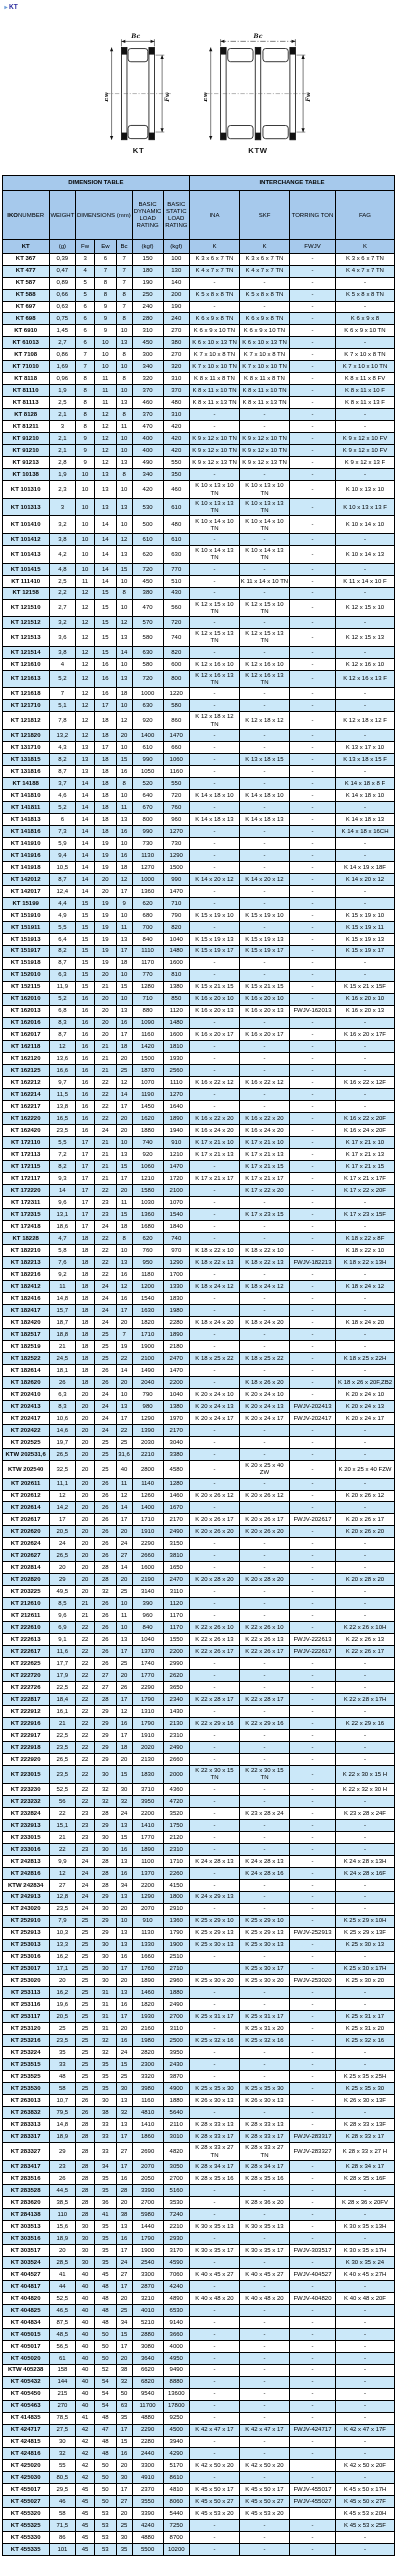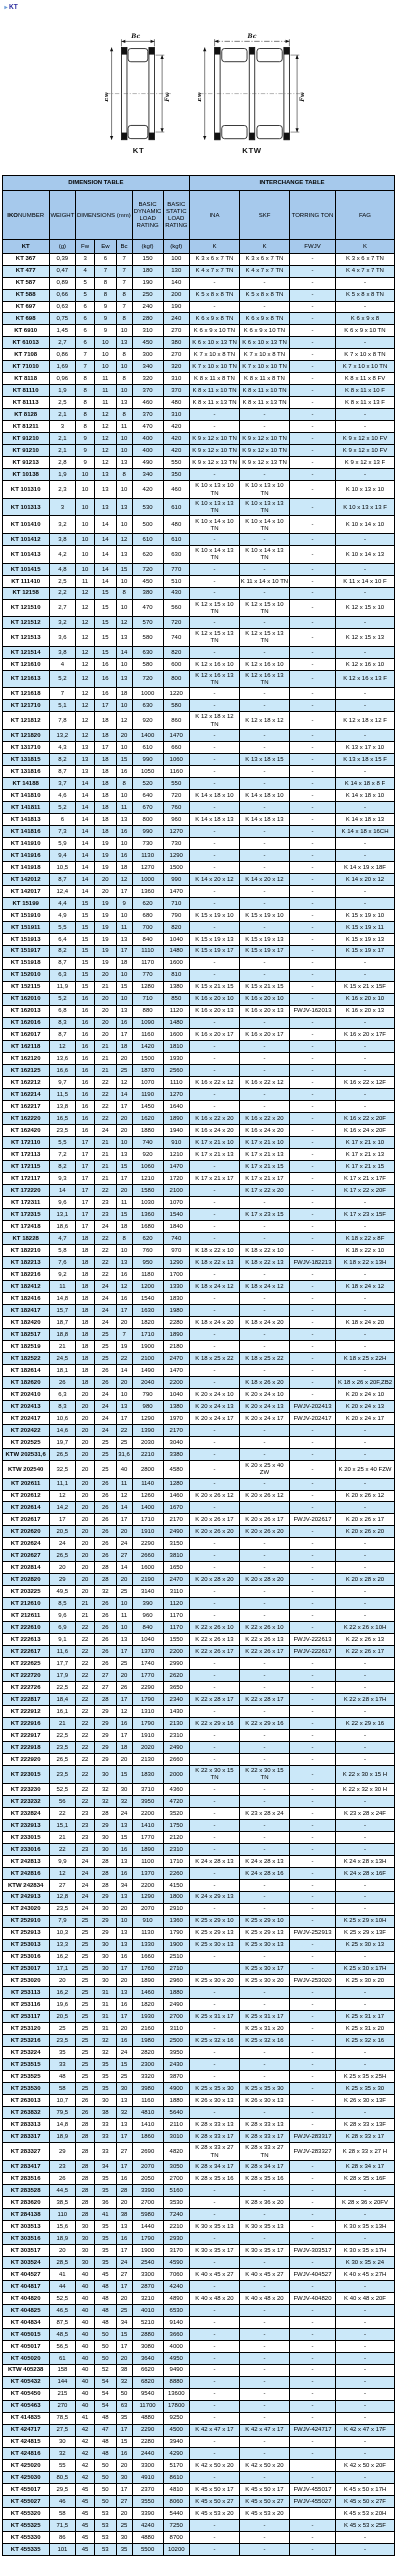--- a/index.html
+++ b/index.html
@@ -67,21 +67,21 @@
           <path d="M104,182 l-3,-7 h6 z" fill="#111"></path>
         <line x1="92" y1="42" x2="108" y2="42" stroke="#111" stroke-width="0.8"></line>
         <line x1="92" y1="182" x2="108" y2="182" stroke="#111" stroke-width="0.8"></line>
         <text x="116" y="118" text-anchor="middle" transform="rotate(-90 116 118)" font-weight="bold">Fw</text>
 
         <line x1="2" y1="112" x2="120" y2="112" stroke="#555" stroke-width="0.8" stroke-dasharray="8,3,2,3"></line>
       </svg>
       <div class="fig-caption">KT</div>
     </div>
 
-    <div class="fig" style="left:198px;top:32px;width:108px;">
+    <div class="fig" style="left:204px;top:32px;width:108px;">
       <svg width="108" height="110" viewBox="0 0 196 200">
 
         <text x="98" y="10" text-anchor="middle" font-weight="bold">Bc</text>
         <line x1="30" y1="17" x2="166" y2="17" stroke="#111" stroke-width="1" stroke-dasharray="10,3,2,3"></line>
         <path d="M30,17 l7,-3 v6 z" fill="#111"></path>
           <path d="M166,17 l-7,-3 v6 z" fill="#111"></path>
         <line x1="30" y1="13" x2="30" y2="26" stroke="#111" stroke-width="1"></line>
         <line x1="166" y1="13" x2="166" y2="26" stroke="#111" stroke-width="1"></line>
 
         <line x1="12" y1="28" x2="12" y2="196" stroke="#111" stroke-width="1"></line>

